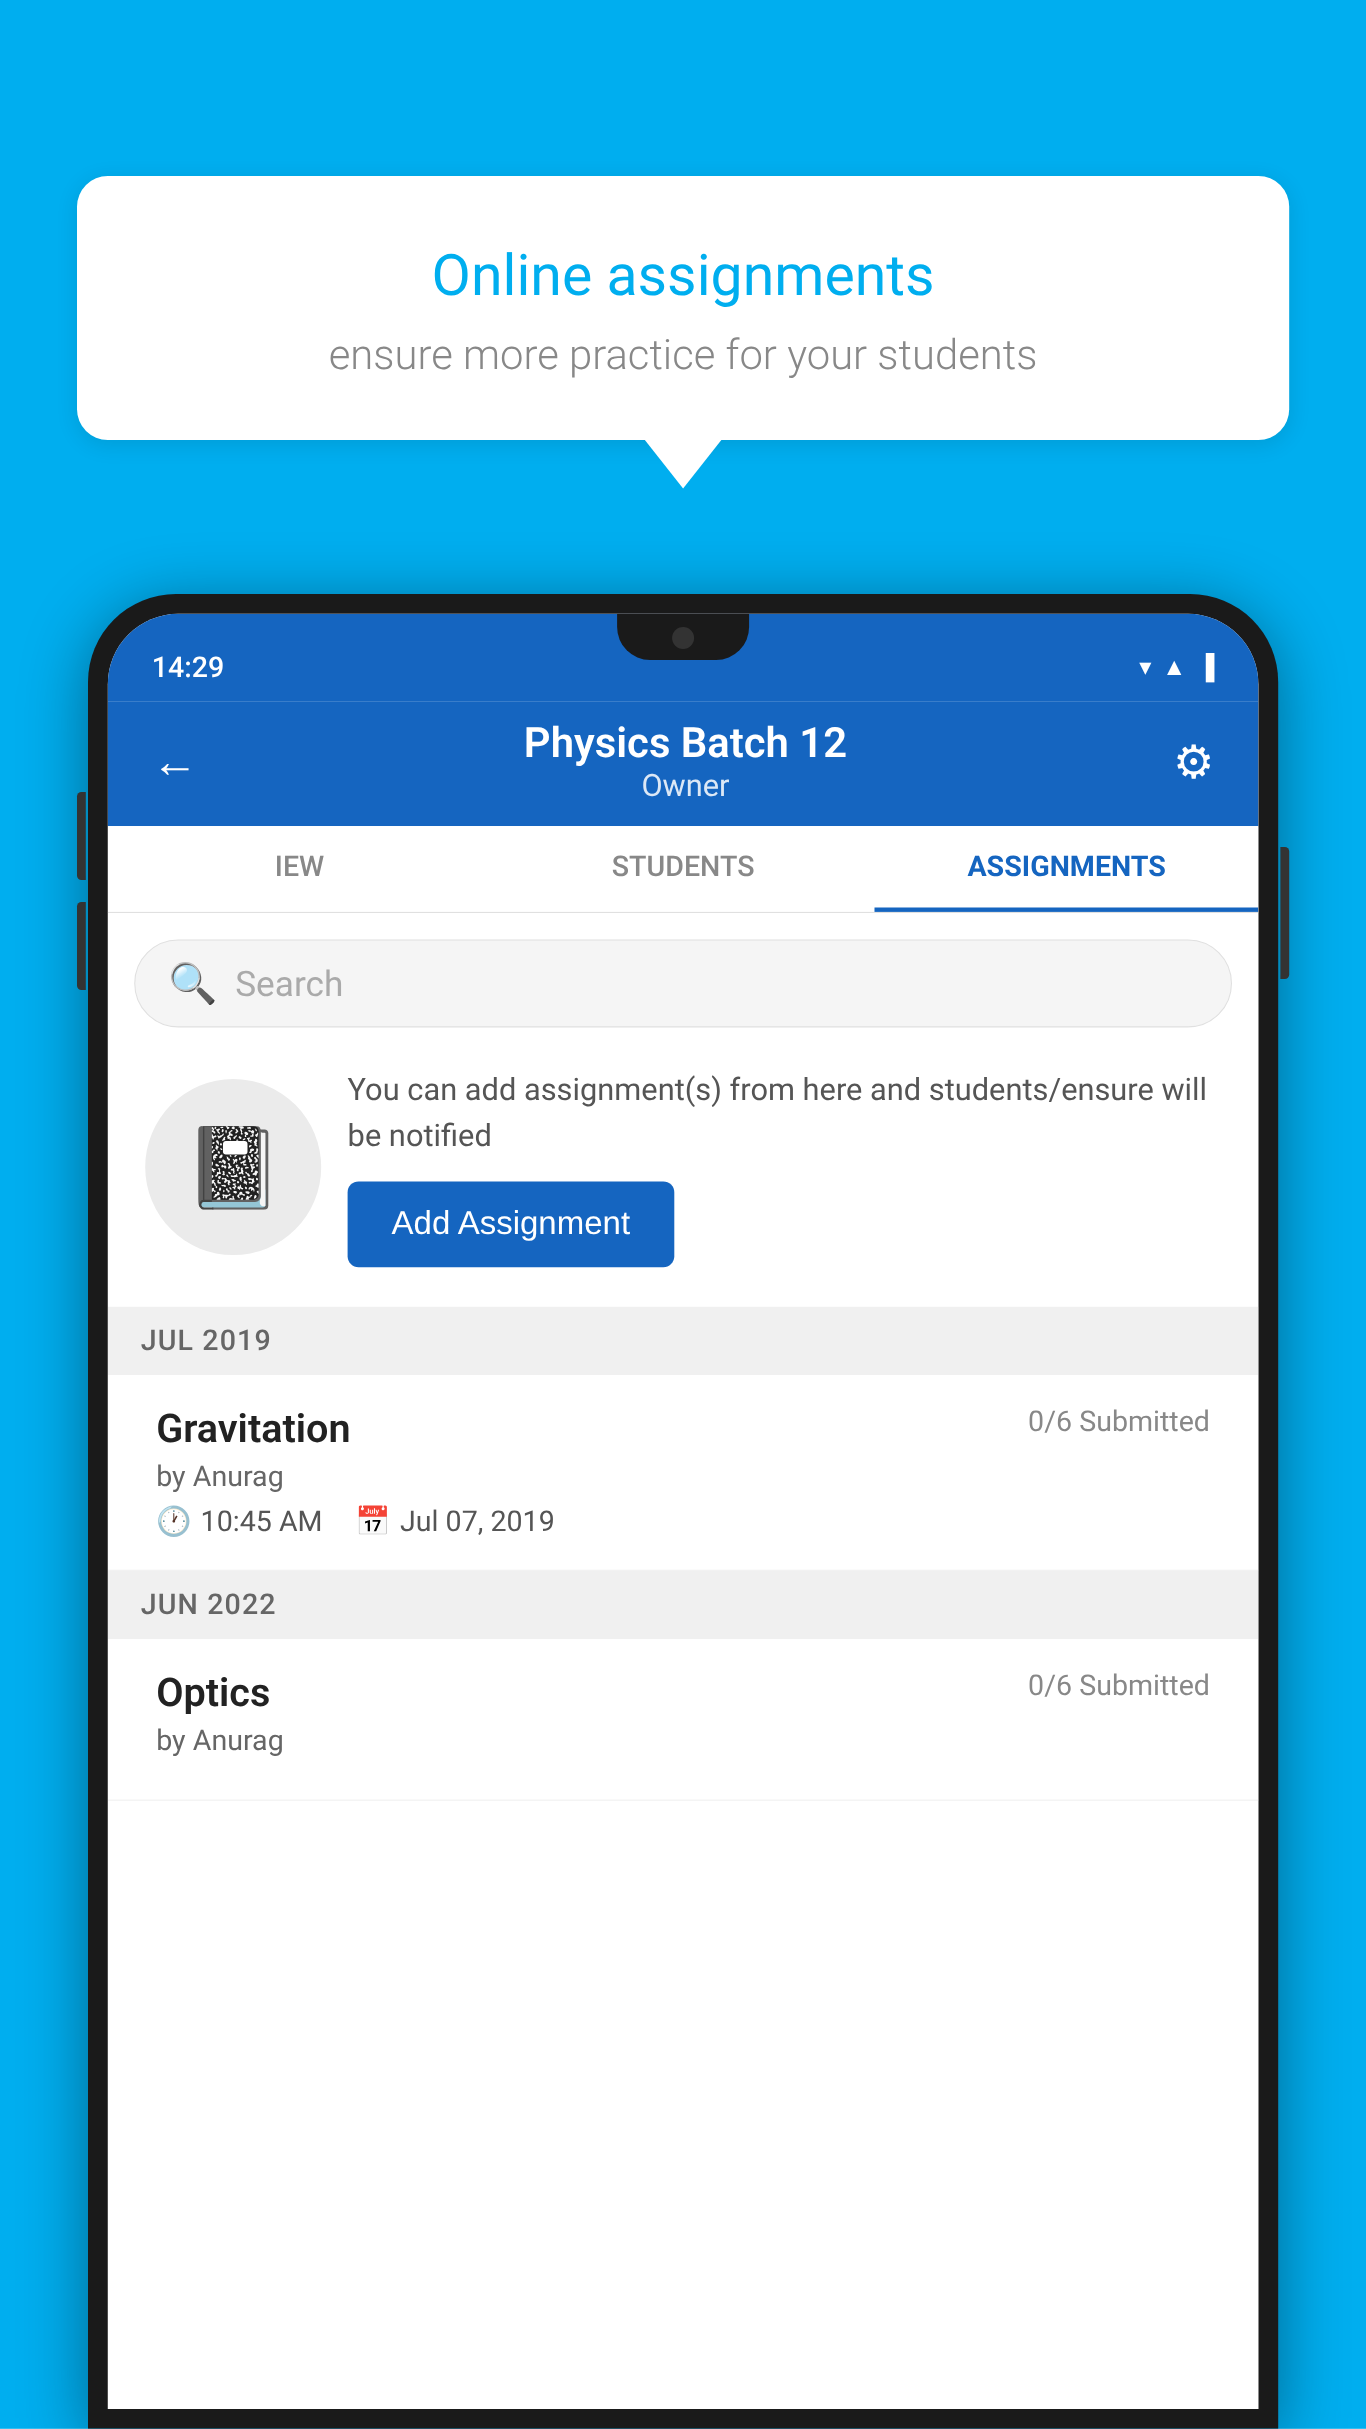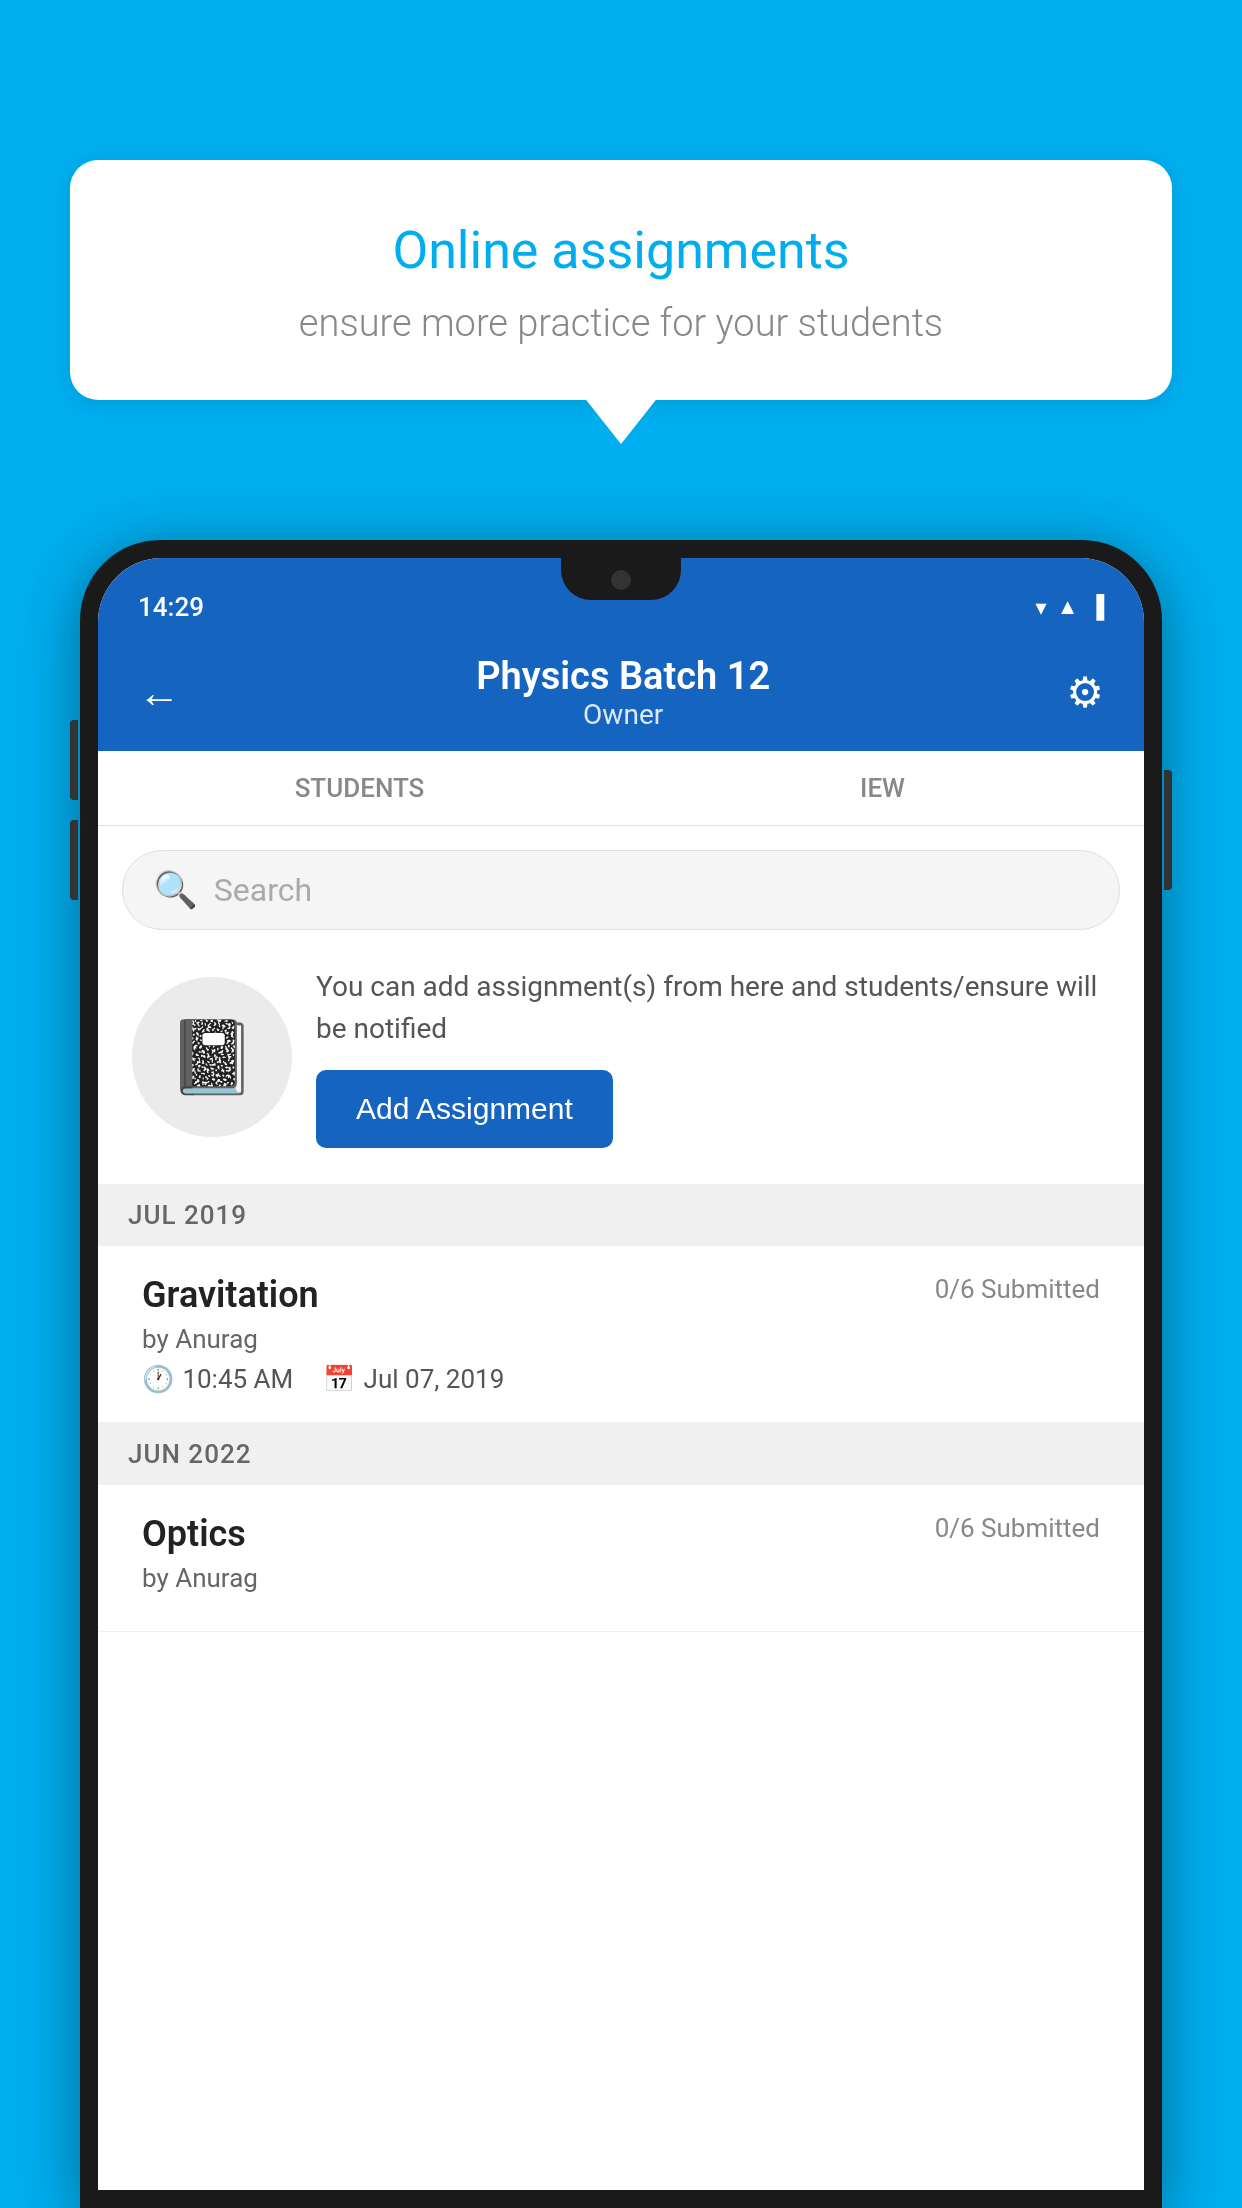--- a/index.html
+++ b/index.html
@@ -353,22 +353,23 @@
     <div class="app-header">
       <span class="back-arrow">←</span>
       <div class="header-center">
         <div class="header-title">Physics Batch 12</div>
         <div class="header-subtitle">Owner</div>
       </div>
       <span class="header-gear">⚙</span>
     </div>
 
     <div class="tabs-bar">
+      <div class="tab-item">IEW</div>
       <div class="tab-item">STUDENTS</div>
-      <div class="tab-item">IEW</div>
+      <div class="tab-item active">ASSIGNMENTS</div>
     </div>
 
     <div class="content-area">
 
       <div class="search-bar">
         <span class="search-icon-svg">🔍</span>
         <span class="search-placeholder">Search</span>
       </div>
 
       <div class="info-card">

